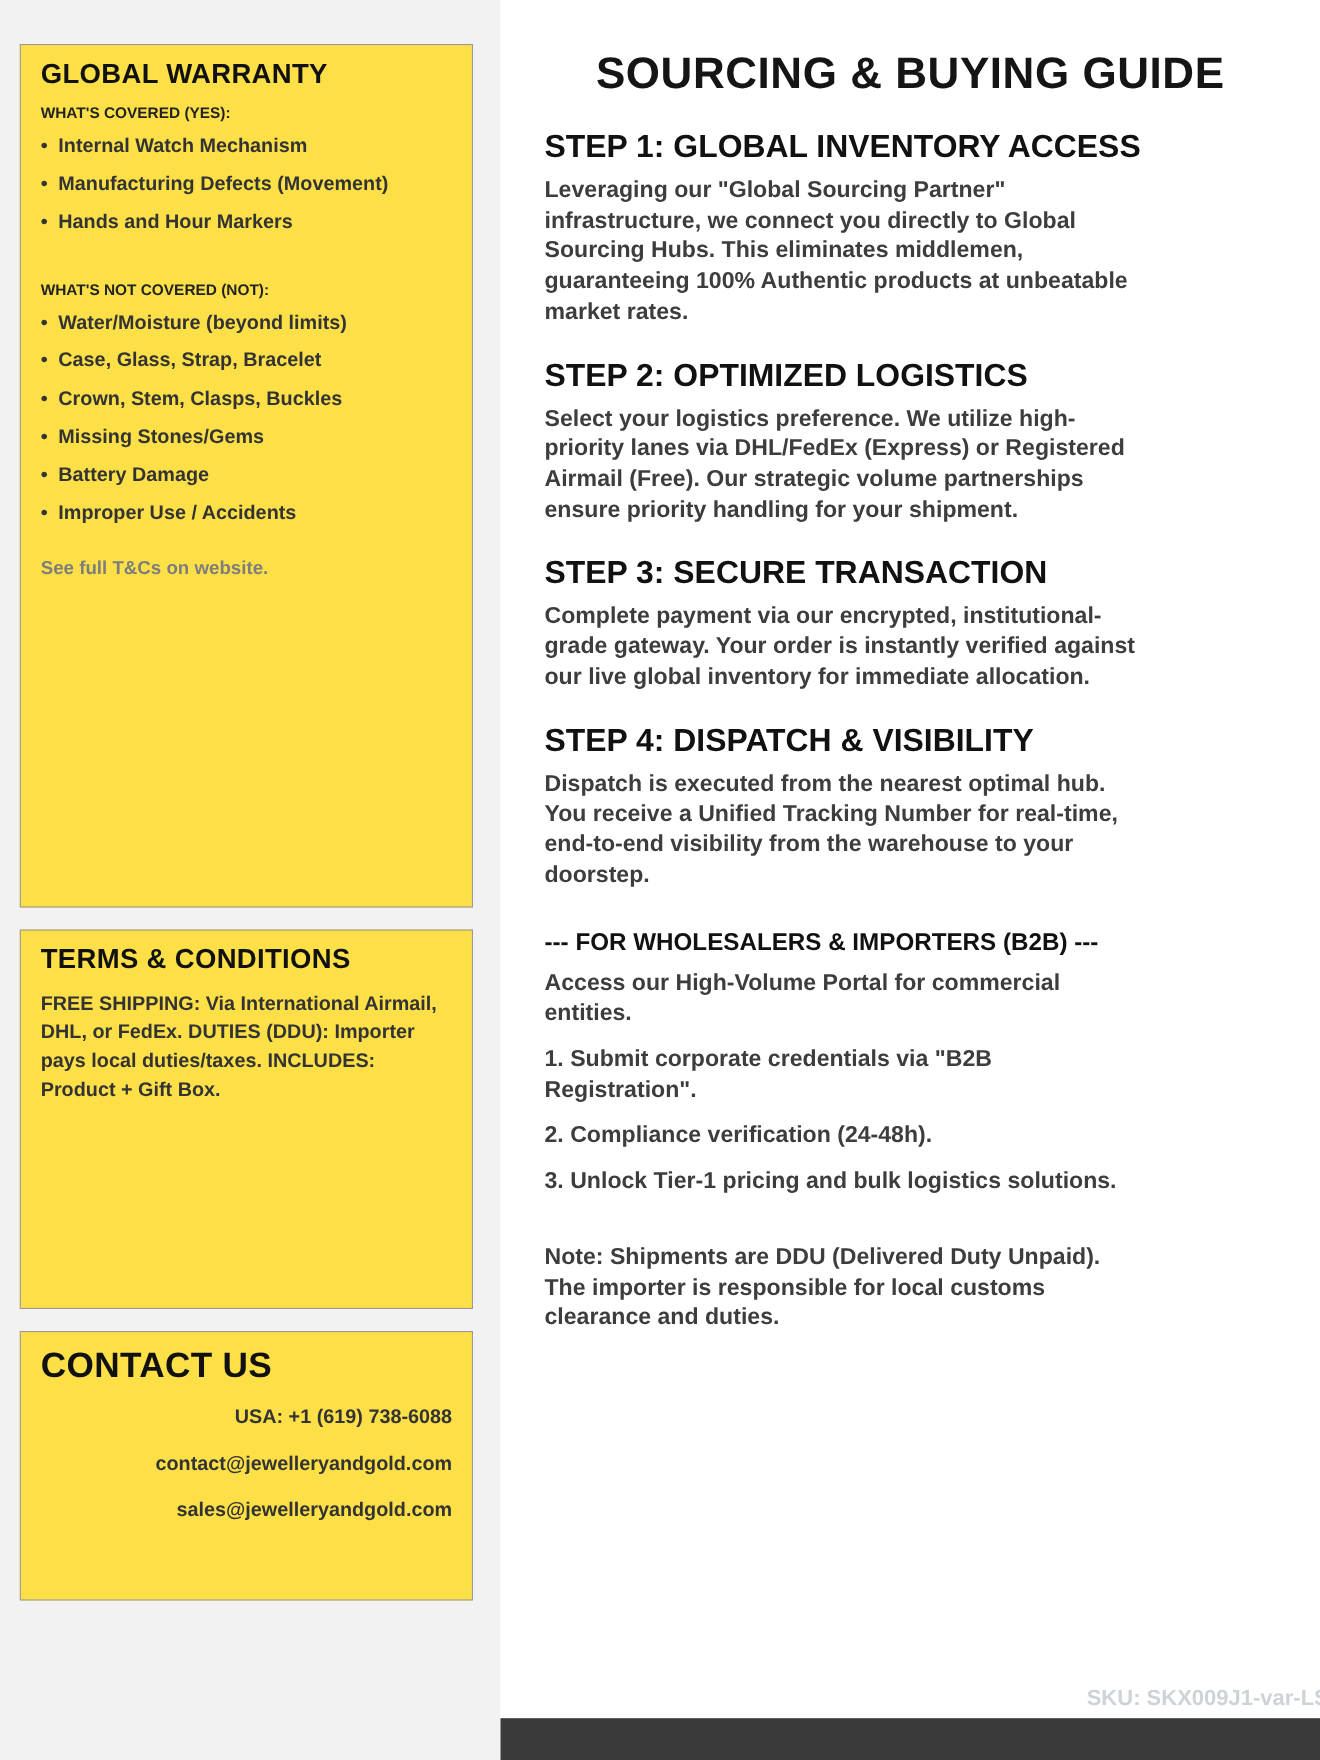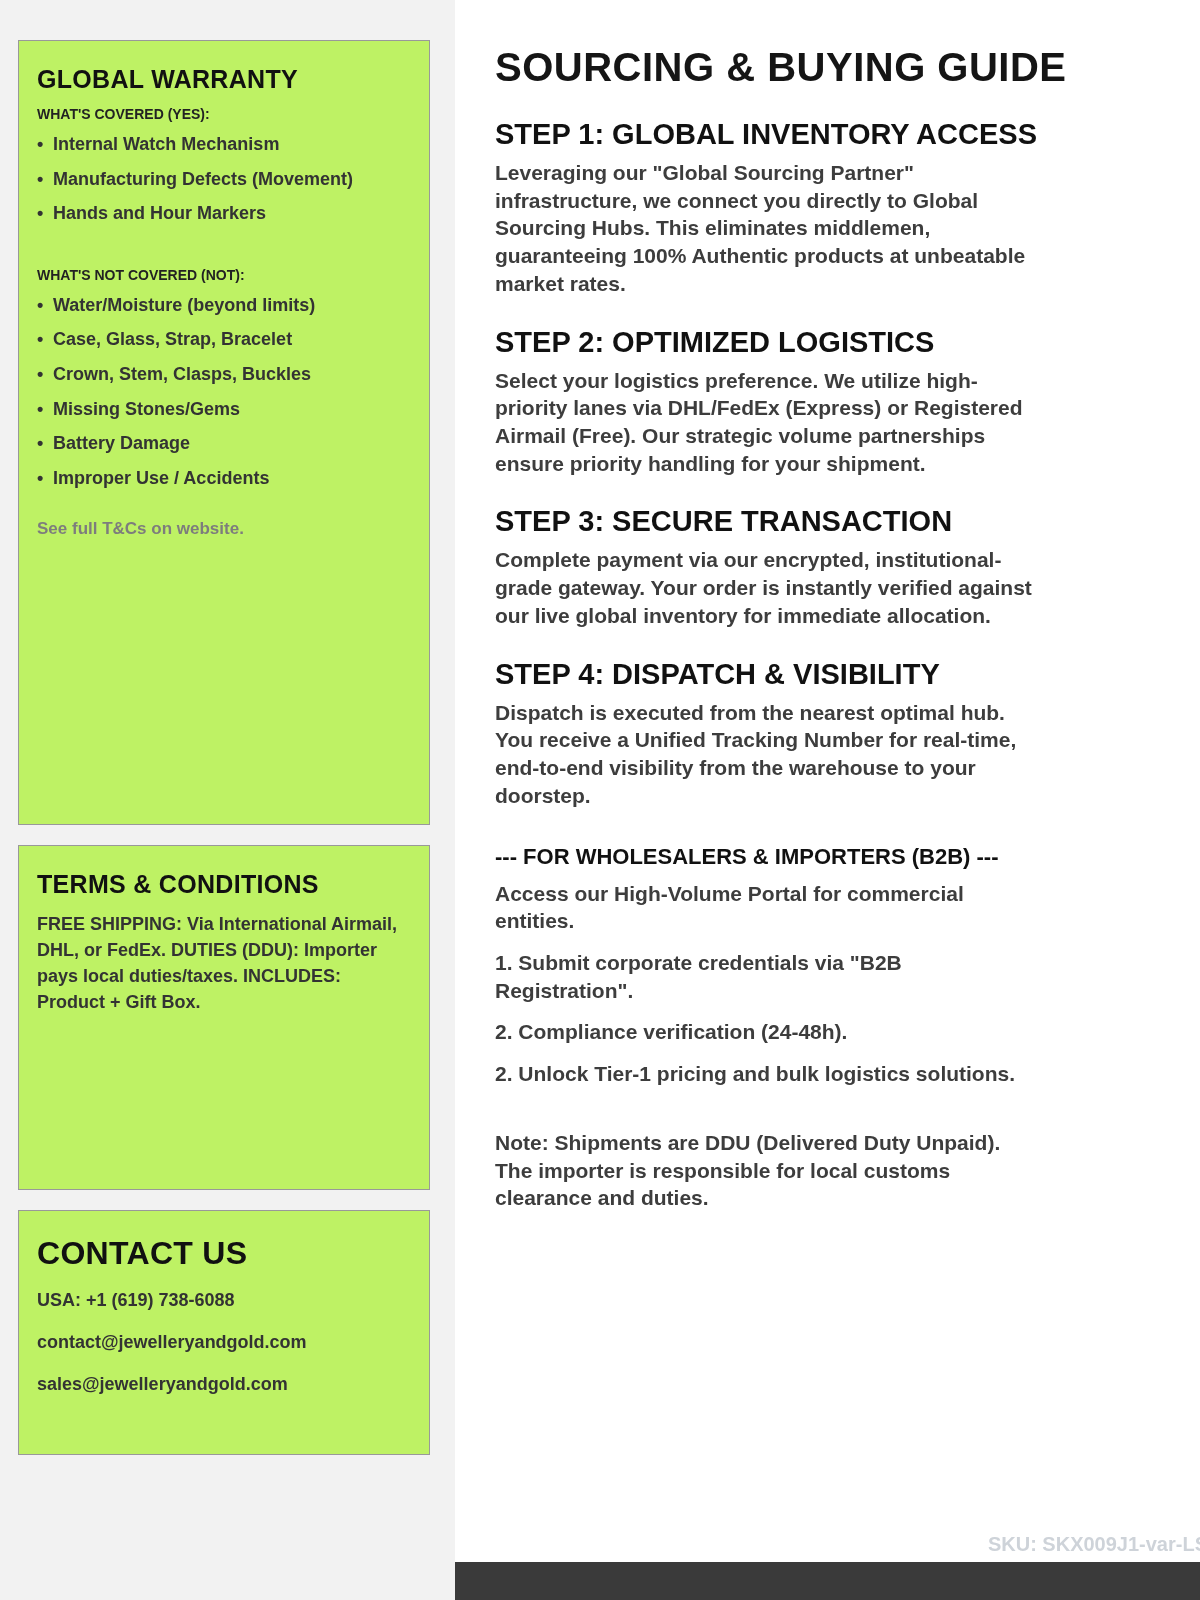--- a/index.html
+++ b/index.html
@@ -18,22 +18,22 @@
   .sidebar {
     width: 455px;
     min-width: 455px;
     height: 1600px;
     background: #f2f2f2;
     padding-top: 40px;
   }
   .box {
     margin: 0 25px 20px 18px;
     border: 1px solid #999;
-    background: #bef264;
-    padding: 24px 18px;
+    background: #fde047;
+    padding: 12px 18px;
   }
   .box-warranty { min-height: 785px; }
   .box-terms    { min-height: 345px; }
   .box-contact  { min-height: 245px; }
 
   .box h2 {
     font-size: 25px;
     font-weight: 800;
     color: #111;
     letter-spacing: 0.3px;
@@ -73,31 +73,33 @@
     font-size: 18px;
     font-weight: 600;
     color: #333;
     line-height: 1.45;
   }
   .contact-line {
     font-size: 18px;
     font-weight: 700;
     color: #333;
     margin-bottom: 21px;
+    text-align: right;
   }
   .box-contact h2 { font-size: 32px; margin-bottom: 18px; }
 
   
   .main {
     flex: 1;
     position: relative;
     background: #ffffff;
     padding: 45px 40px 0 40px;
   }
   .main-title {
+    text-align: center;
     font-size: 40px;
     font-weight: 800;
     color: #151515;
     letter-spacing: 0.5px;
     margin-bottom: 28px;
   }
   .step { margin-bottom: 28px; }
   .step-heading {
     font-size: 29px;
     font-weight: 800;
@@ -200,21 +202,21 @@
     <section class="step">
       <h2 class="step-heading">STEP 4: DISPATCH &amp; VISIBILITY</h2>
       <p class="body-text">Dispatch is executed from the nearest optimal hub. You receive a Unified Tracking Number for real-time, end-to-end visibility from the warehouse to your doorstep.</p>
     </section>
 
     <section class="b2b">
       <h2 class="b2b-heading">--- FOR WHOLESALERS &amp; IMPORTERS (B2B) ---</h2>
       <p class="body-text b2b-para">Access our High-Volume Portal for commercial entities.</p>
       <p class="body-text b2b-para">1. Submit corporate credentials via "B2B Registration".</p>
       <p class="body-text b2b-para">2. Compliance verification (24-48h).</p>
-      <p class="body-text b2b-para">2. Unlock Tier-1 pricing and bulk logistics solutions.</p>
+      <p class="body-text b2b-para">3. Unlock Tier-1 pricing and bulk logistics solutions.</p>
       <p class="body-text b2b-note">Note: Shipments are DDU (Delivered Duty Unpaid). The importer is responsible for local customs clearance and duties.</p>
     </section>
 
     <div class="sku">SKU: SKX009J1-var-LS</div>
     <div class="footer-bar"></div>
   </main>
 
 </div>
 
 </body></html>

